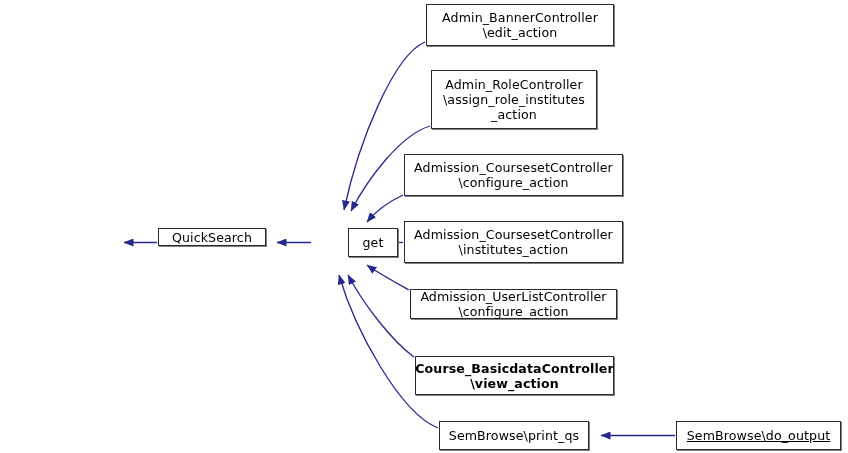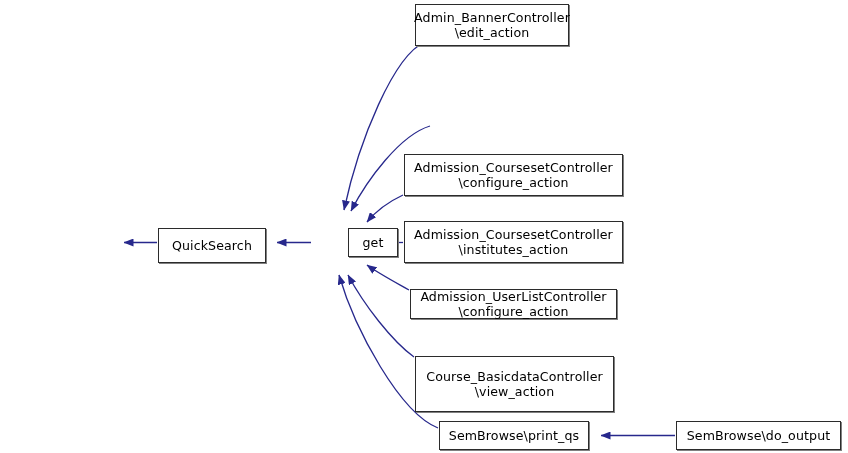--- a/index.html
+++ b/index.html
@@ -76,55 +76,60 @@
     <path d="M 409 290 C 393 281, 378 273, 367 265" stroke="#27288c" stroke-width="1.3" fill="none" marker-end="url(#arrowhead)"></path>
 
     <path d="M 414 357 C 392 341, 364 305, 348 275" stroke="#27288c" stroke-width="1.3" fill="none" marker-end="url(#arrowhead)"></path>
 
     <path d="M 438 428 C 400 413, 355 330, 339 275" stroke="#27288c" stroke-width="1.3" fill="none" marker-end="url(#arrowhead)"></path>
 
     <path d="M 675 435.5 L 601 435.5" stroke="#27288c" stroke-width="1.3" fill="none" marker-end="url(#arrowhead)"></path>
   </svg>
 
 
-  <div class="node" style="left:158px; top:228px; width:108px; height:35px;">
+  <div class="node" style="left:158px; top:228px; width:108px; height:18px;">
     <span class="label">QuickSearch</span>
   </div>
 
   <div class="node" style="left:312px; top:228px; width:50px; height:29px;margin-left:36px;">
     <span class="label">get</span>
   </div>
 
-  <div class="node" style="left:415px; top:4px; width:154px; height:42px;">
+  <div class="node" style="left:426px; top:4px; width:188px; height:42px;">
     <span class="label">Admin_BannerController
 \edit_action</span>
   </div>
 
+  <div class="node" style="left:431px; top:70px; width:166px; height:59px;">
+    <span class="label">Admin_RoleController
+\assign_role_institutes
+_action</span>
+  </div>
 
   <div class="node" style="left:404px; top:154px; width:219px; height:42px;">
     <span class="label">Admission_CoursesetController
 \configure_action</span>
   </div>
 
   <div class="node" style="left:404px; top:221px; width:219px; height:42px;">
     <span class="label">Admission_CoursesetController
 \institutes_action</span>
   </div>
 
   <div class="node" style="left:410px; top:289px; width:207px; height:30px;">
     <span class="label">Admission_UserListController
 \configure_action</span>
   </div>
 
-  <div class="node" style="left:415px; top:356px; width:199px; height:56px;">
+  <div class="node" style="left:415px; top:356px; width:199px; height:39px;font-weight:bold;">
     <span class="label">Course_BasicdataController
 \view_action</span>
   </div>
 
   <div class="node" style="left:439px; top:421px; width:150px; height:29px;">
     <span class="label">SemBrowse\print_qs</span>
   </div>
 
-  <div class="node" style="left:676px; top:421px; width:165px; height:29px;">
+  <div class="node" style="left:676px; top:421px; width:165px; height:29px;text-decoration:underline;">
     <span class="label">SemBrowse\do_output</span>
   </div>
 
 </div>
 
 </body></html>

